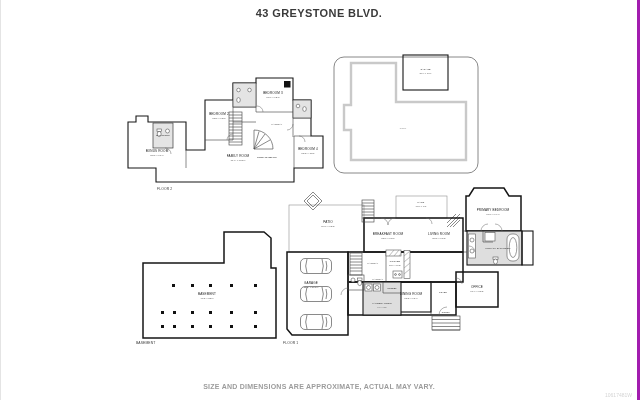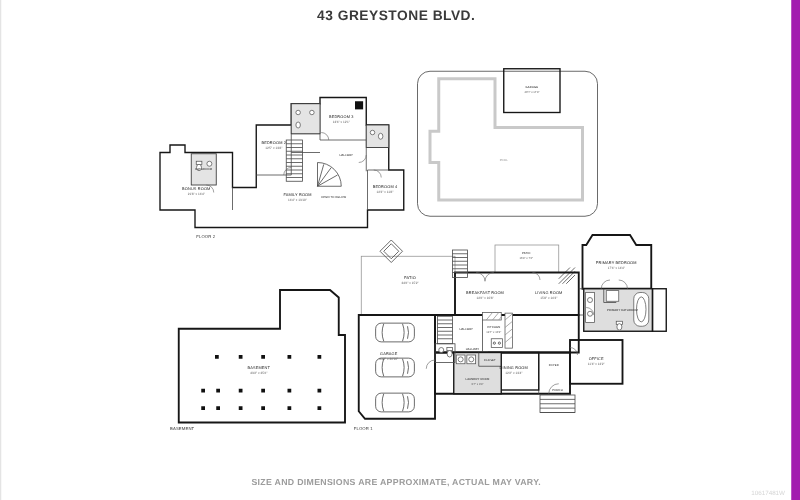--- a/index.html
+++ b/index.html
@@ -1,18 +1,18 @@
 <!DOCTYPE html>
 <html><head>
 <meta charset="utf-8">
 <style>
   html,body{margin:0;padding:0;background:#fff;}
   .canvas{
     position:relative;width:640px;height:400px;background:#ffffff;
-    border-left:1px solid #e4e4e4;border-right:7px solid #a21caf;
+    border-left:1px solid #e4e4e4;border-right:3px solid #a21caf;
     box-sizing:border-box;overflow:hidden;
     font-family:"Liberation Sans",sans-serif;
   }
   .title{
     position:absolute;top:7px;left:0;right:0;text-align:center;
     font-size:11px;font-weight:600;color:#3a3a3a;letter-spacing:.4px;
   }
   .disclaimer{
     position:absolute;bottom:10px;left:0;right:0;text-align:center;
     font-size:7px;font-weight:bold;color:#9c9c9c;letter-spacing:.25px;

